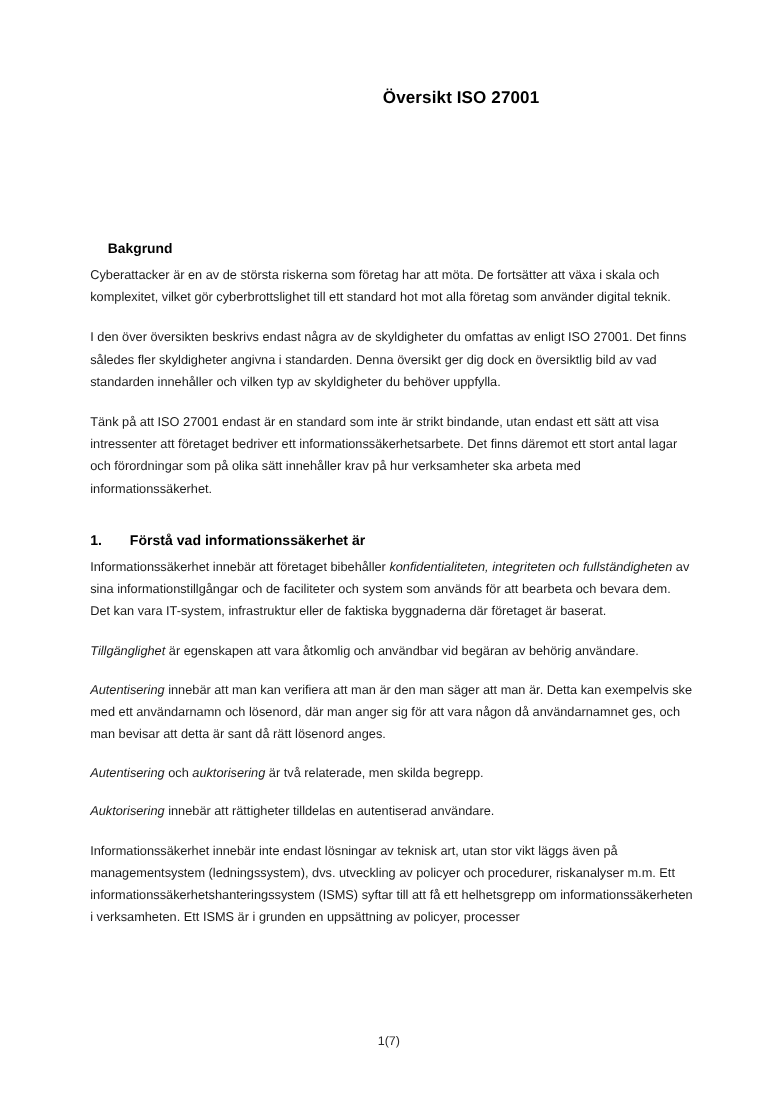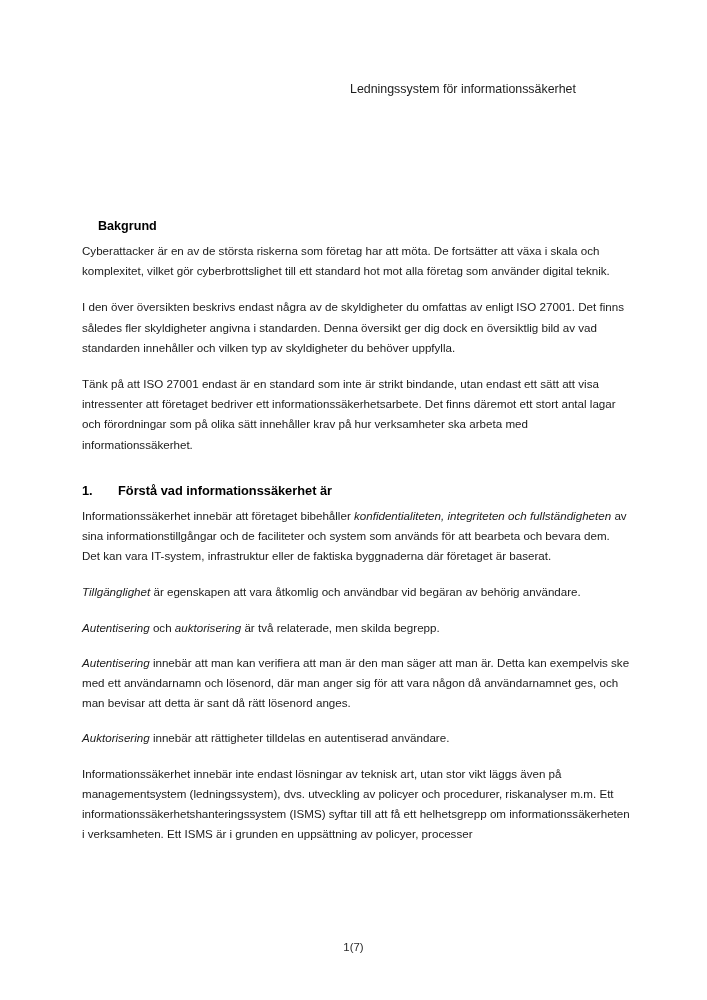--- a/index.html
+++ b/index.html
@@ -106,21 +106,21 @@
     font-size: 11.4px;
     color: #2a2a2a;
   }
 </style>
 </head>
 <body>
 
 <div class="page">
 
   <div class="doc-header">
-    <div class="doc-subtitle">Ledningssystem för informationssäkerhet</div>
+    <div class="doc-title">Översikt ISO 27001</div>
   </div>
 
   <div class="content">
 
     <h2 class="section-heading">Bakgrund</h2>
 
     <p class="body-text">Cyberattacker är en av de största riskerna som företag har att möta. De fortsätter att växa i skala och komplexitet, vilket gör cyberbrottslighet till ett standard hot mot alla företag som använder digital teknik.</p>
 
 
     <p class="body-text">I den över översikten beskrivs endast några av de skyldigheter du omfattas av enligt ISO 27001. Det finns således fler skyldigheter angivna i standarden. Denna översikt ger dig dock en översiktlig bild av vad standarden innehåller och vilken typ av skyldigheter du behöver uppfylla.</p>
@@ -136,25 +136,25 @@
       <span>Informationssäkerhet innebär att företaget bibehåller </span><em>konfidentialiteten, integriteten och fullständigheten</em><span> av sina informationstillgångar och de faciliteter och system som används för att bearbeta och bevara dem. Det kan vara IT-system, infrastruktur eller de faktiska byggnaderna där företaget är baserat.</span>
     </p>
 
 
 
     <p class="body-text tight">
       <em>Tillgänglighet</em><span> är egenskapen att vara åtkomlig och användbar vid begäran av behörig användare.</span>
     </p>
 
     <p class="body-text tight">
-      <em>Autentisering</em><span> och </span><em>auktorisering</em><span> är två relaterade, men skilda begrepp.</span>
+      <em>Autentisering</em><span> innebär att man kan verifiera att man är den man säger att man är. Detta kan exempelvis ske med ett användarnamn och lösenord, där man anger sig för att vara någon då användarnamnet ges, och man bevisar att detta är sant då rätt lösenord anges.</span>
     </p>
 
     <p class="body-text tight">
-      <em>Autentisering</em><span> innebär att man kan verifiera att man är den man säger att man är. Detta kan exempelvis ske med ett användarnamn och lösenord, där man anger sig för att vara någon då användarnamnet ges, och man bevisar att detta är sant då rätt lösenord anges.</span>
+      <em>Autentisering</em><span> och </span><em>auktorisering</em><span> är två relaterade, men skilda begrepp.</span>
     </p>
 
     <p class="body-text tight">
       <em>Auktorisering</em><span> innebär att rättigheter tilldelas en autentiserad användare.</span>
     </p>
 
     <p class="body-text">Informationssäkerhet innebär inte endast lösningar av teknisk art, utan stor vikt läggs även på managementsystem (ledningssystem), dvs. utveckling av policyer och procedurer, riskanalyser m.m. Ett informationssäkerhetshanteringssystem (ISMS) syftar till att få ett helhetsgrepp om informationssäkerheten i verksamheten. Ett ISMS är i grunden en uppsättning av policyer, processer</p>
 
   </div>
 

